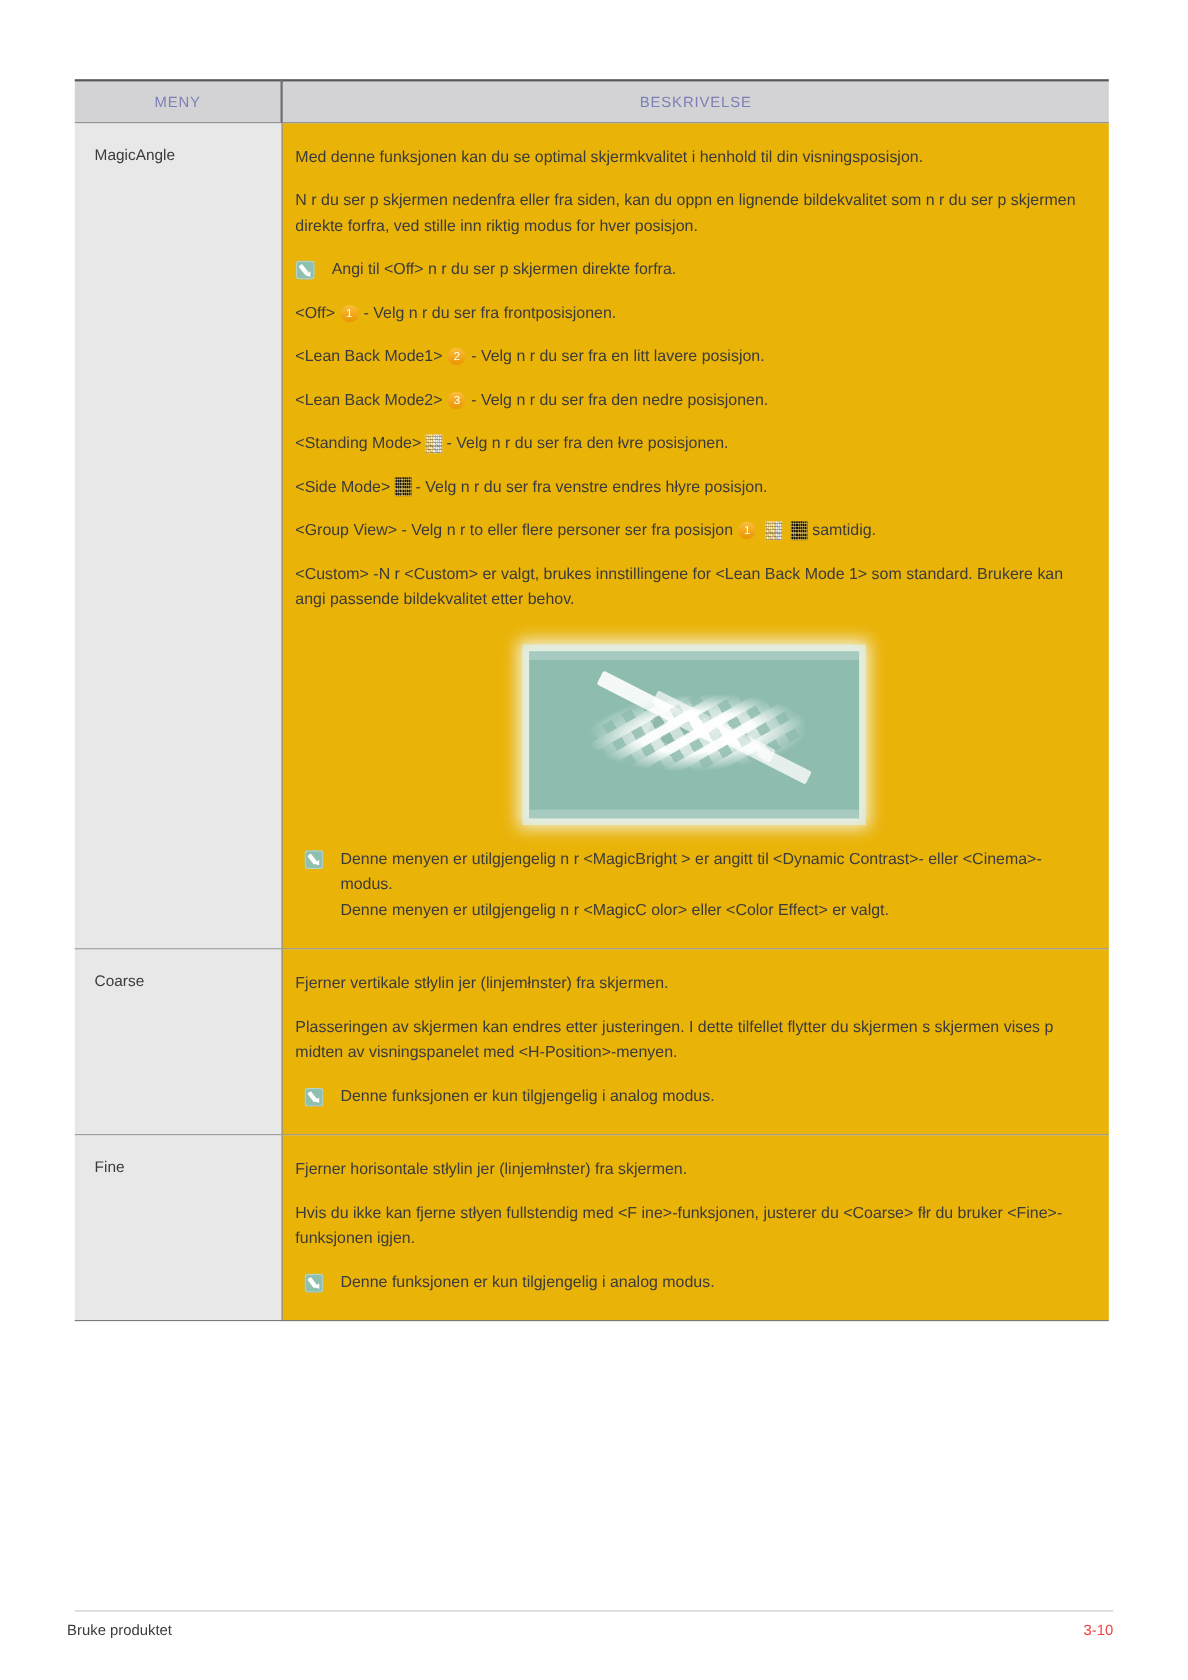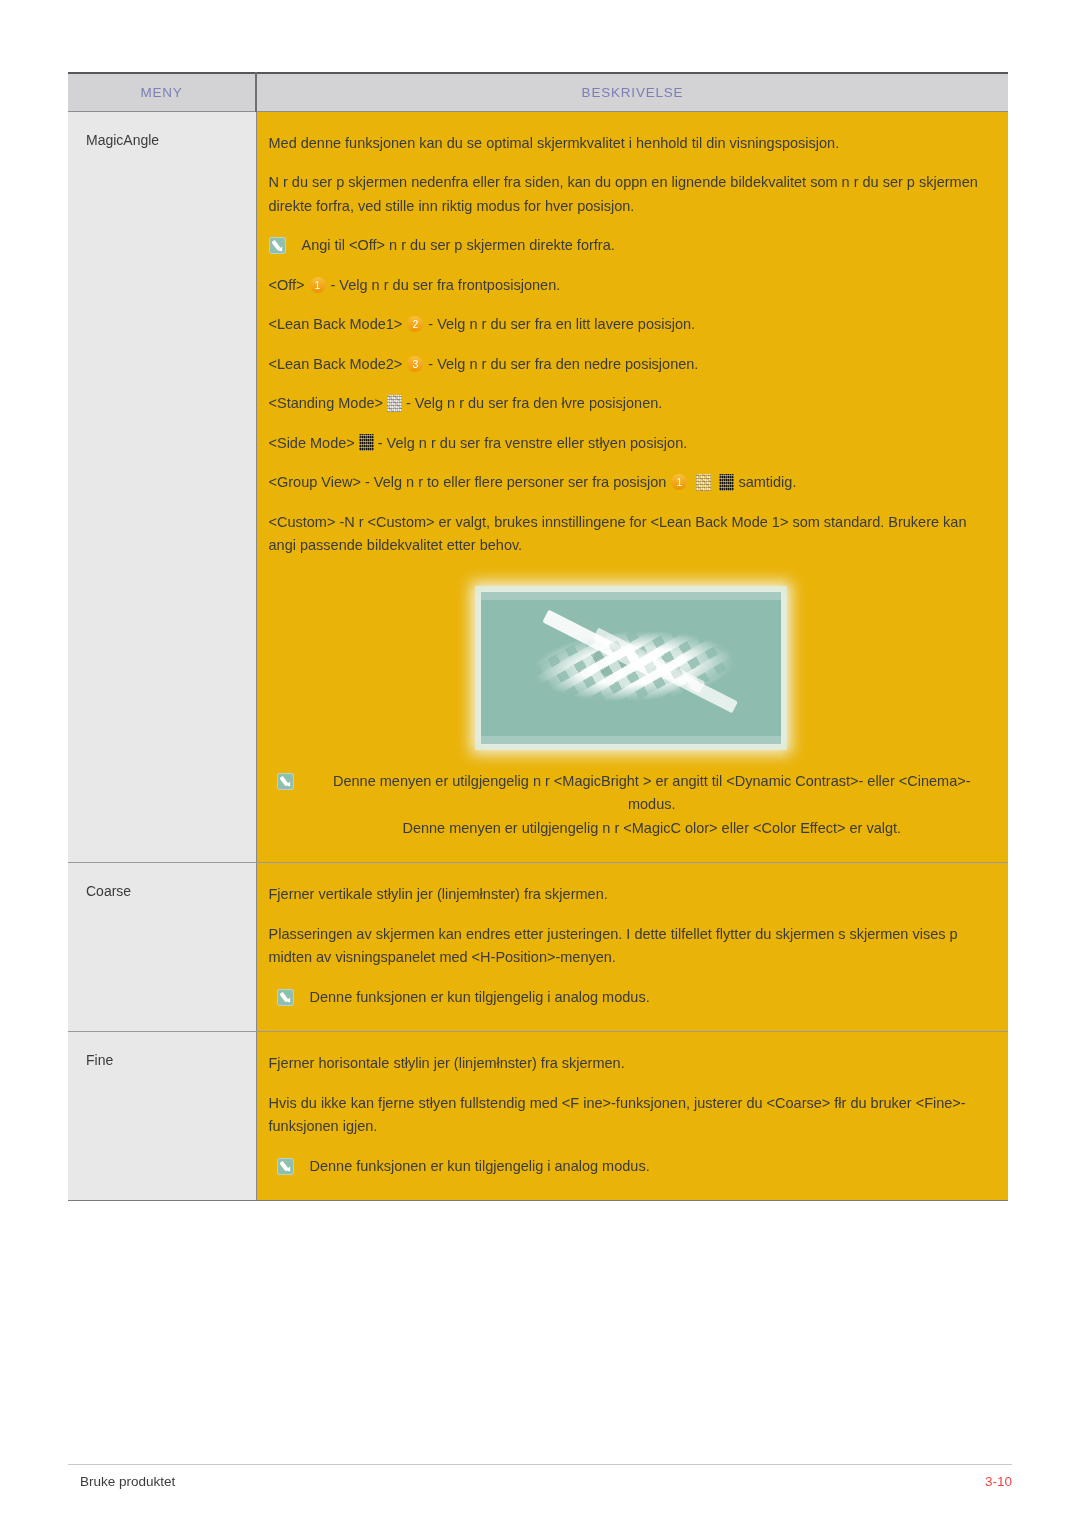--- a/index.html
+++ b/index.html
@@ -80,21 +80,21 @@
     display: flex;
     align-items: flex-start;
     margin: 4px 0 16px 0;
   }
   .note-row.sub { margin-left: 8px; }
   .note-row.last { margin-bottom: 0; }
   .note-text {
     margin-left: 16px;
     line-height: 1.62;
   }
-  .note-text .nl { display: block; text-align: center; }
+  .note-text .nl { display: block; }
 
   
   .memo-icon {
     flex: 0 0 auto;
     width: 17px;
     height: 17px;
     margin-top: 3px;
     border-radius: 3px;
     background: #8fbfae;
     position: relative;
@@ -233,21 +233,21 @@
   .footer-rule {
     position: absolute;
     left: 68px;
     top: 1464px;
     width: 944px;
     height: 1px;
     background: #c7c7c9;
   }
   .footer-left {
     position: absolute;
-    left: 80px;
+    left: 61px;
     top: 1474px;
     font-size: 13.5px;
     color: #3b3b3b;
   }
   .footer-right {
     position: absolute;
     left: 944px;
     top: 1474px;
     width: 68px;
     text-align: right;
@@ -307,21 +307,21 @@
 
           <div class="mode-line">
             <span>&lt;Standing Mode&gt;</span>
             <span class="noise-icon"></span>
             <span>- Velg n r du ser fra den łvre posisjonen.</span>
           </div>
 
           <div class="mode-line">
             <span>&lt;Side Mode&gt;</span>
             <span class="noise-icon dark"></span>
-            <span>- Velg n r du ser fra venstre eller stłyen posisjon.</span>
+            <span>- Velg n r du ser fra venstre endres hłyre posisjon.</span>
           </div>
 
           <div class="mode-line">
             <span>&lt;Group View&gt; - Velg n r to eller flere personer ser fra posisjon</span>
             <span class="num-badge">1</span>
             <span class="noise-icon"></span>
             <span class="noise-icon dark"></span>
             <span>samtidig.</span>
           </div>
 

